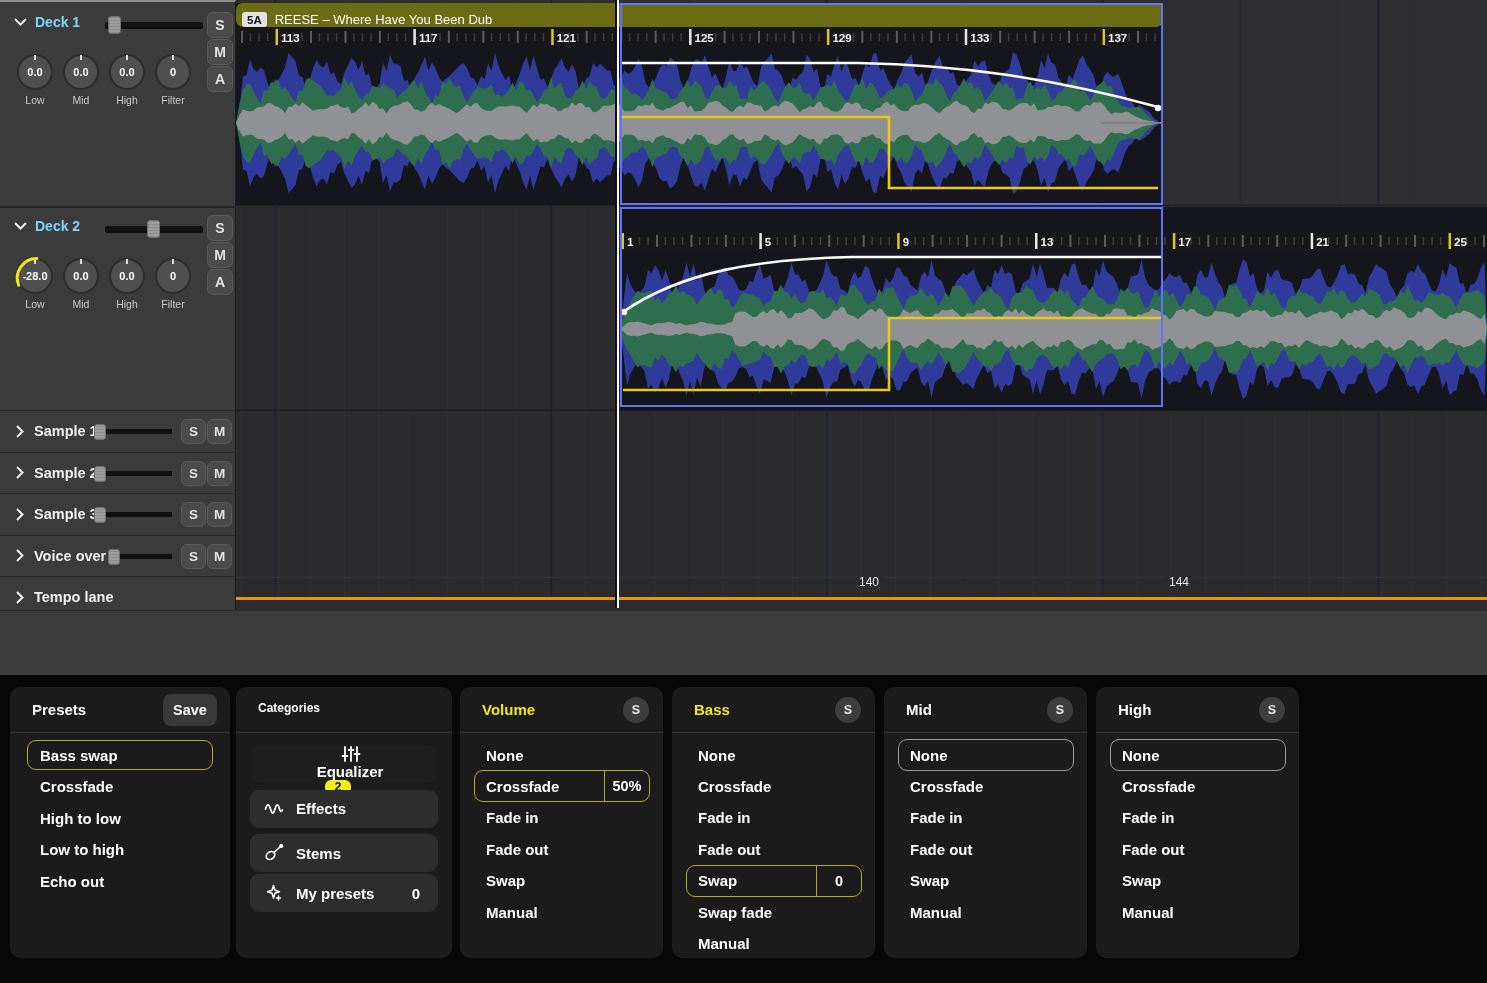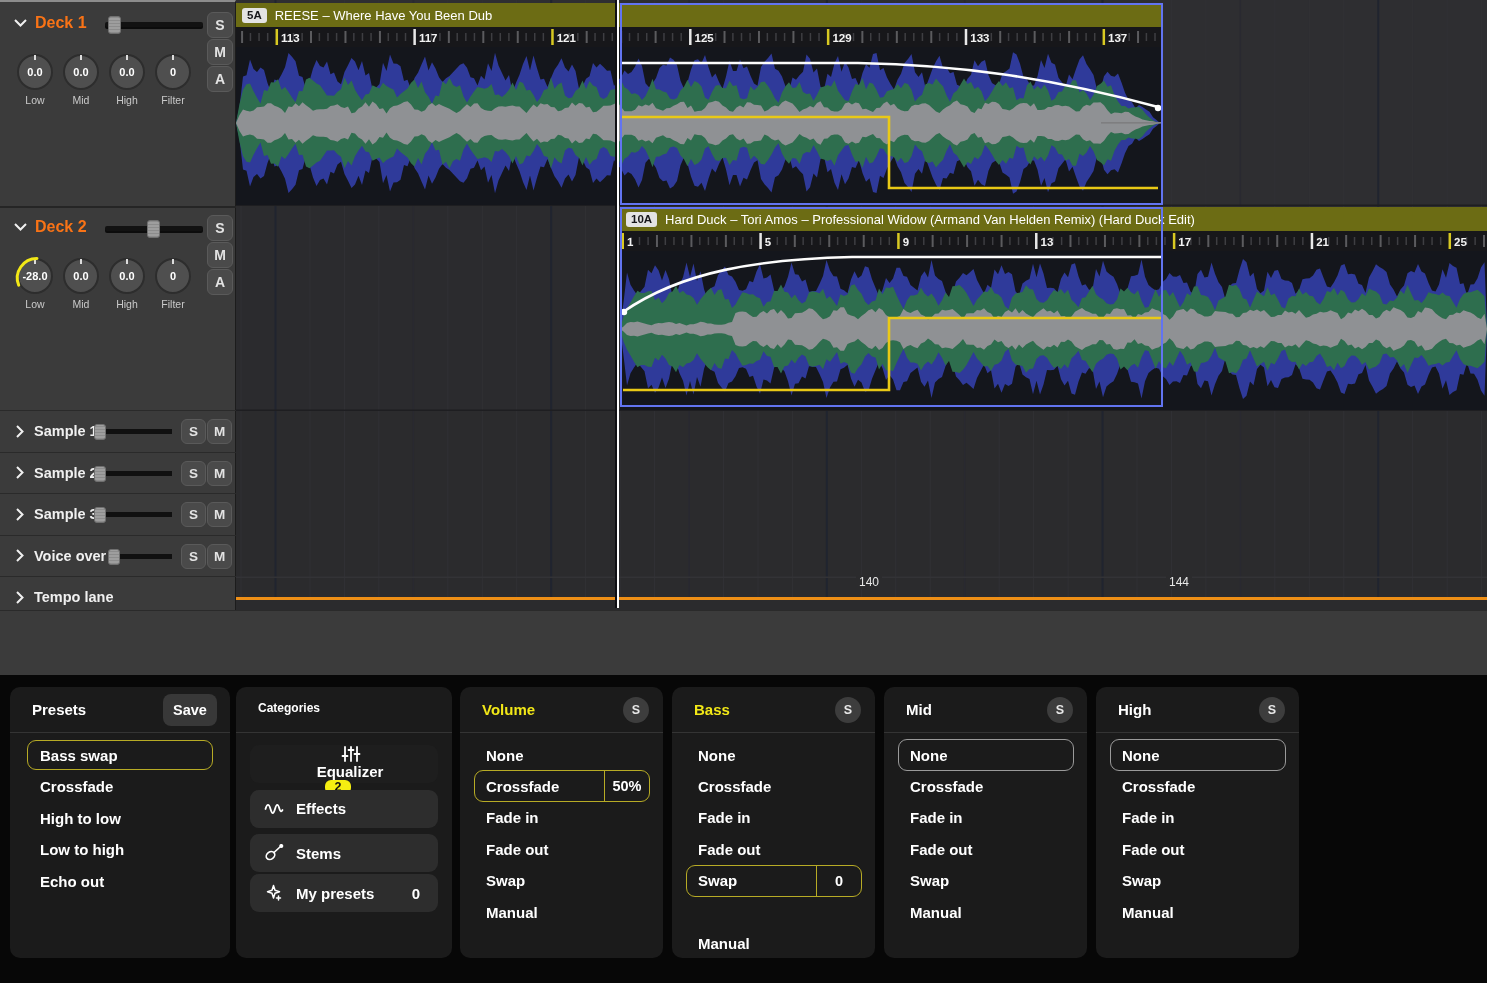--- a/index.html
+++ b/index.html
@@ -3,42 +3,42 @@
 <meta charset="utf-8">
 <style>
   * { margin:0; padding:0; box-sizing:border-box; }
   html,body { background:#000; }
   body { font-family:"Liberation Sans", sans-serif; }
   #app { position:relative; width:1487px; height:983px; background:#070707; overflow:hidden; }
 
   
   #left-panel { position:absolute; left:0; top:0; width:236px; height:610px; background:#3b3b3b; border-top:2px solid #8d8d8d; border-right:1px solid #1c1c1c; }
   .lp-divider { position:absolute; left:0; width:236px; height:2px; background:#252525; }
-  .deck-header { position:absolute; left:14px; display:flex; align-items:center; gap:8px; color:#f97316; font-size:16px; font-weight:bold; }
+  .deck-header { position:absolute; left:14px; display:flex; align-items:center; gap:8px; color:#7dd3fc; font-size:14px; font-weight:bold; }
   .vslider { position:absolute; height:18px; }
   .vslider .track { position:absolute; left:0; right:0; top:6px; height:5px; background:#121212; border-radius:2px; box-shadow:0 2px 0 #0c0c0c; }
   .vslider .handle { position:absolute; top:0; width:13px; height:18px; background:#9e9e9e; border-radius:3px; border:1px solid #6f6f6f; background-image:repeating-linear-gradient(0deg,#8c8c8c 0 1px,transparent 1px 3px); }
   .sma { position:absolute; width:26px; height:26px; background:#4a4a4a; border:1px solid #5a5a5a; border-radius:6px; color:#e3e3e3; font-size:14px; font-weight:bold; display:flex; align-items:center; justify-content:center; }
   .knob { position:absolute; width:78px; text-align:center; }
   .knob .dial { position:relative; width:36px; height:36px; margin:0 auto; background:#4f4f4f; border:2px solid #2d2d2d; border-radius:50%; color:#fff; font-size:11px; font-weight:bold; display:flex; align-items:center; justify-content:center; }
   .knob .tick { position:absolute; left:50%; top:-1px; width:2px; height:5px; margin-left:-1px; background:#ddd; }
   .knob .arc { position:absolute; left:-6px; top:-6px; }
   .knob .klabel { margin-top:4px; color:#c9c9c9; font-size:10.5px; }
   .lane-row { position:absolute; left:0; width:236px; border-top:1.5px solid #2a2a2a; display:flex; align-items:center; }
   .lane-row .chev { margin-left:16px; }
   .lane-row .llabel { margin-left:10px; color:#f0f0f0; font-size:14.5px; font-weight:bold; }
   .lane-slider { position:absolute; height:16px; }
   .lane-slider .track { position:absolute; left:0; right:0; top:5px; height:5px; background:#101010; }
   .lane-slider .handle { position:absolute; top:0; width:12px; height:16px; background:#9e9e9e; border-radius:3px; border:1px solid #6f6f6f; background-image:repeating-linear-gradient(0deg,#8c8c8c 0 1px,transparent 1px 3px); }
   .lane-sm { position:absolute; width:25px; height:25px; background:#4a4a4a; border:1px solid #5a5a5a; border-radius:6px; color:#e3e3e3; font-size:13.5px; font-weight:bold; display:flex; align-items:center; justify-content:center; }
 
   
   #timeline { position:absolute; left:236px; top:0; width:1251px; height:610px; background:#2b2b2d; }
   .clip { position:absolute; background:#14161c; overflow:hidden; }
-  .clip-header { position:absolute; left:0; right:0; top:0; height:24px; background:#6c6c14; display:flex; align-items:center; gap:8px; padding-left:6px; }
+  .clip-header { position:absolute; left:0; right:0; top:0; height:24px; background:#6c6c14; display:flex; align-items:flex-end; gap:8px; padding-left:6px;border-radius:7px; }
   .key-badge { background:#e3e3e3; color:#16161a; font-size:11.5px; font-weight:bold; border-radius:3px; padding:1.5px 5px; }
   .clip-title { color:#fff; font-size:13px; white-space:nowrap; overflow:hidden; }
   .clip-ruler { position:absolute; left:0; right:0; top:24px; height:20px; background:#17171a; }
   .clip-wave { position:absolute; left:0; right:0; }
   .autom { position:absolute; left:0; top:0; }
   .selbox { position:absolute; border:2.5px solid #6274f1; pointer-events:auto; }
   #playhead { position:absolute; width:2px; background:#fff; box-shadow:-2px 0 0 #101014; z-index:40; }
   .master-label { position:absolute; color:#e8e8e8; font-size:12px; background:#2b2b2d; padding:0 3px; z-index:8; }
   #tempo-line { position:absolute; left:0; width:1251px; top:597px; height:3px; background:#ee8f16; z-index:9; }
 
@@ -252,24 +252,20 @@
           </svg>
         </div>
       <svg class="autom" id="autom1" width="927" height="202">
           <path d="M386 60 H622 C722 62 812 74 922 104" fill="none" stroke="#fdfdfd" stroke-width="2.6"></path>
           <circle cx="922" cy="105" r="3.2" fill="#fff"></circle>
           <path d="M386 114 H653 V185 H922" fill="none" stroke="#e9c916" stroke-width="2.6"></path>
         </svg>
     </div>
 
     <div class="clip" id="clip2" style="left:384px;top:207px;width:867px;height:203px;">
-      <div class="clip-header">
-        <span class="key-badge">10A</span>
-        <span class="clip-title">Hard Duck – Tori Amos – Professional Widow (Armand Van Helden Remix) (Hard Duck Edit)</span>
-      </div>
       <div class="clip-ruler">
           <svg id="ruler2" width="867" height="20">
             <rect x="10.115" y="6" width="1.5" height="8" fill="#3e3e42"></rect>
             <rect x="18.73" y="6" width="1.5" height="8" fill="#3e3e42"></rect>
             <rect x="27.345" y="6" width="1.5" height="8" fill="#3e3e42"></rect>
             <rect x="1.5" y="2" width="2.5" height="16" fill="#d8c922"></rect>
             <text x="7" y="14.5" fill="#f2f2f2" font-size="11.5" font-weight="bold" font-family="&quot;Liberation Sans&quot;,sans-serif">1</text>
             <rect x="44.575" y="6" width="1.5" height="8" fill="#3e3e42"></rect>
             <rect x="53.19" y="6" width="1.5" height="8" fill="#3e3e42"></rect>
             <rect x="61.805" y="6" width="1.5" height="8" fill="#3e3e42"></rect>
@@ -704,20 +700,23 @@
         </div>
         <div class="list-item" style="top: 147.2px;">
           <span class="txt" style="margin-left: 26px;">Fade out</span>
         </div>
         <div class="list-item" style="top: 178.6px;">
           <span class="txt" style="margin-left: 26px;">Swap</span>
           <div class="sel-outline" style="left: 14px; width: 176px; top: -1px; bottom: -1px;">
             <div class="opt-value" style="width: 45px;">0</div>
           </div>
         </div>
+        <div class="list-item" style="top: 210px;">
+          <span class="txt" style="margin-left: 26px;">Swap fade</span>
+        </div>
         <div class="list-item" style="top: 241.4px;">
           <span class="txt" style="margin-left: 26px;">Manual</span>
         </div>
       </div>
       <div class="panel" style="left: 884px; width: 203px;">
         <div class="panel-header">
           <span class="panel-title">Mid</span>
           <div class="s-circle">S</div>
         </div>
         <div class="list-item" style="top: 53px;">

